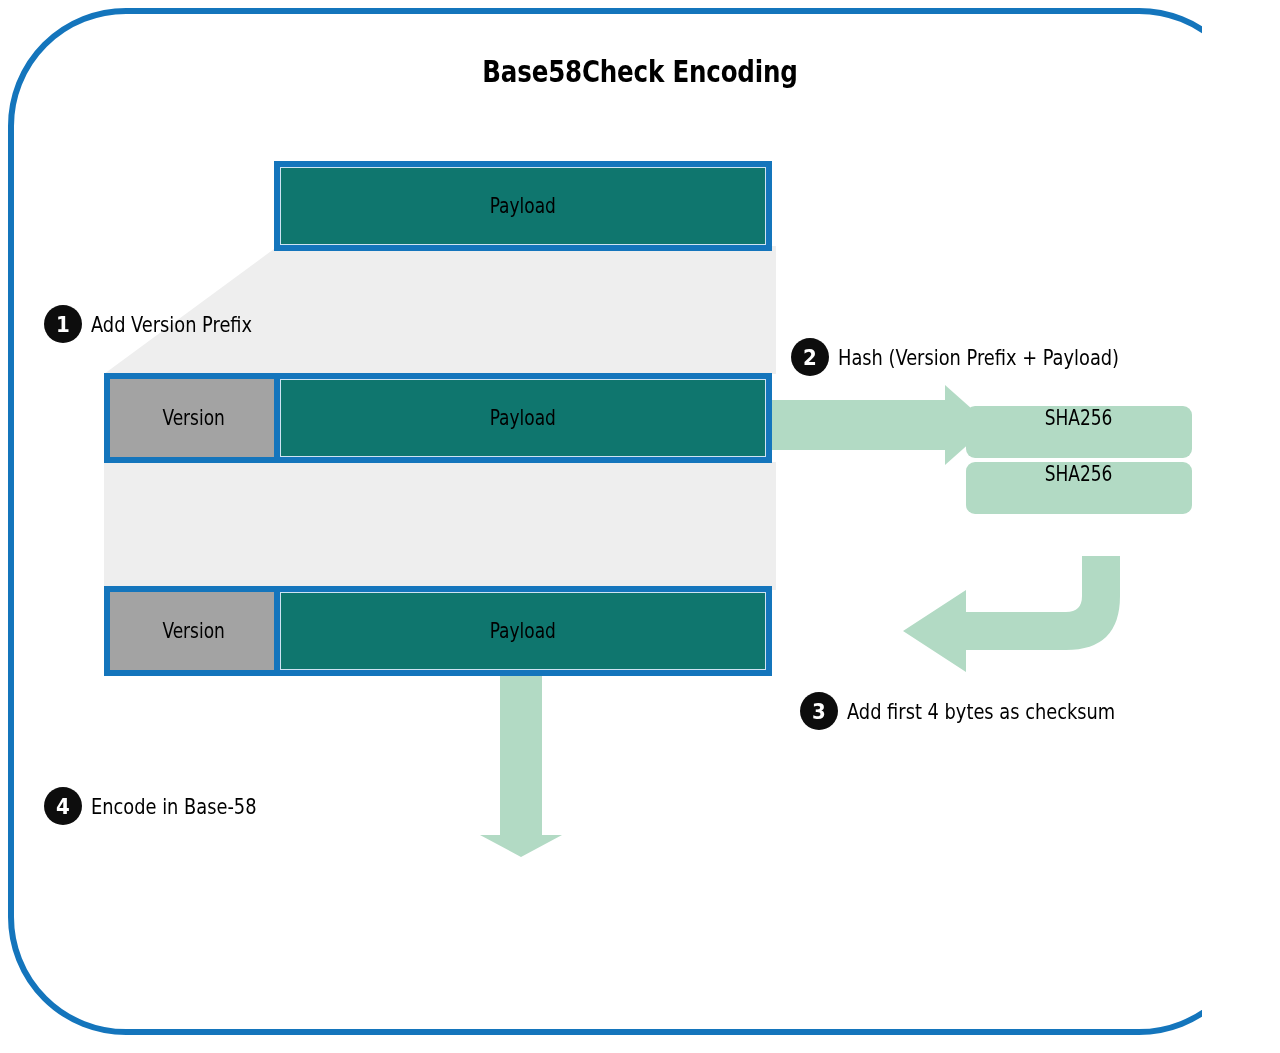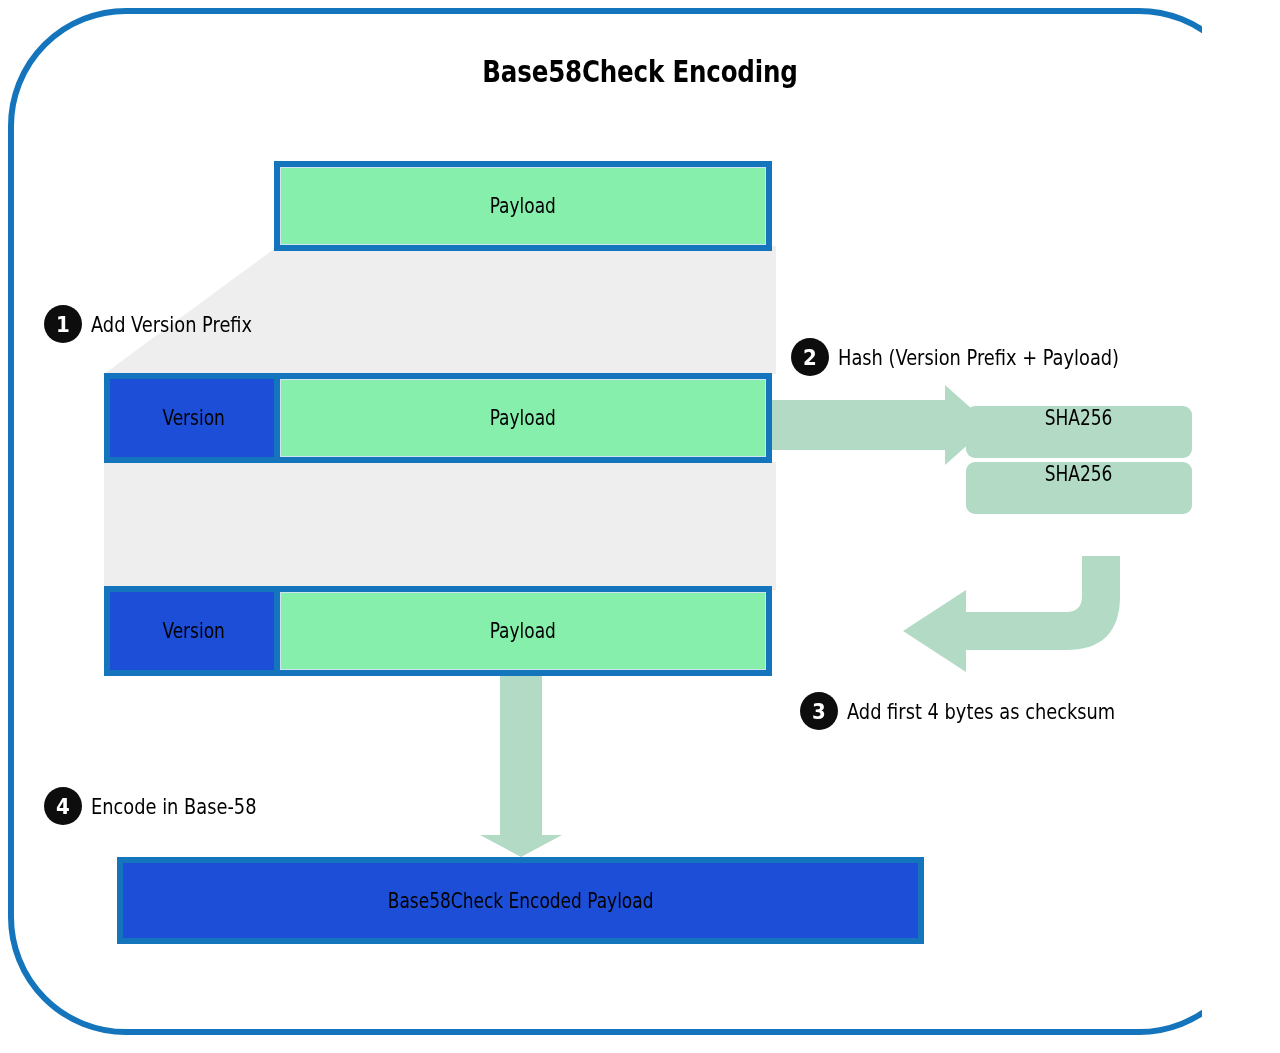--- a/index.html
+++ b/index.html
@@ -48,26 +48,26 @@
 
   
   .grey-conn { position: absolute; }
   .grey-conn svg { display: block; }
 
   
   .bbox {
     position: absolute;
     box-sizing: border-box;
     border: 6px solid #1475bc;
-    background: #1d4ed8;
+    background: #a3a3a3;
     display: flex;
     align-items: center;
     justify-content: center;
   }
-  .bbox.fill-blue { background: #86efac; }
+  .bbox.fill-blue { background: #0f766e; }
   .bbox .lbl {
     font-size: 21px;
     color: #000000;
     font-family: "DejaVu Sans Condensed", "Liberation Sans Narrow", "Liberation Sans", sans-serif;
     transform: scaleX(0.9);
     white-space: nowrap;
   }
   
   .bbox.fill-blue::before {
     content: "";
@@ -194,23 +194,20 @@
   </div>
 
   <div class="bbox" style="left:104px; top:586px; width:180px; height:90px;">
     <span class="lbl">Version</span>
   </div>
   <div class="bbox fill-blue" style="left:274px; top:586px; width:498px; height:90px;">
     <span class="lbl">Payload</span>
   </div>
 
 
-  <div class="bbox" style="left:117px; top:857px; width:807px; height:87px;">
-    <span class="lbl">Base58Check Encoded Payload</span>
-  </div>
 
   <div class="step" style="left:44px; top:305px;">
     <span class="badge">1</span>
     <span class="steplabel">Add Version Prefix</span>
   </div>
 
   <div class="step" style="left:791px; top:338px;">
     <span class="badge">2</span>
     <span class="steplabel">Hash (Version Prefix + Payload)</span>
   </div>

